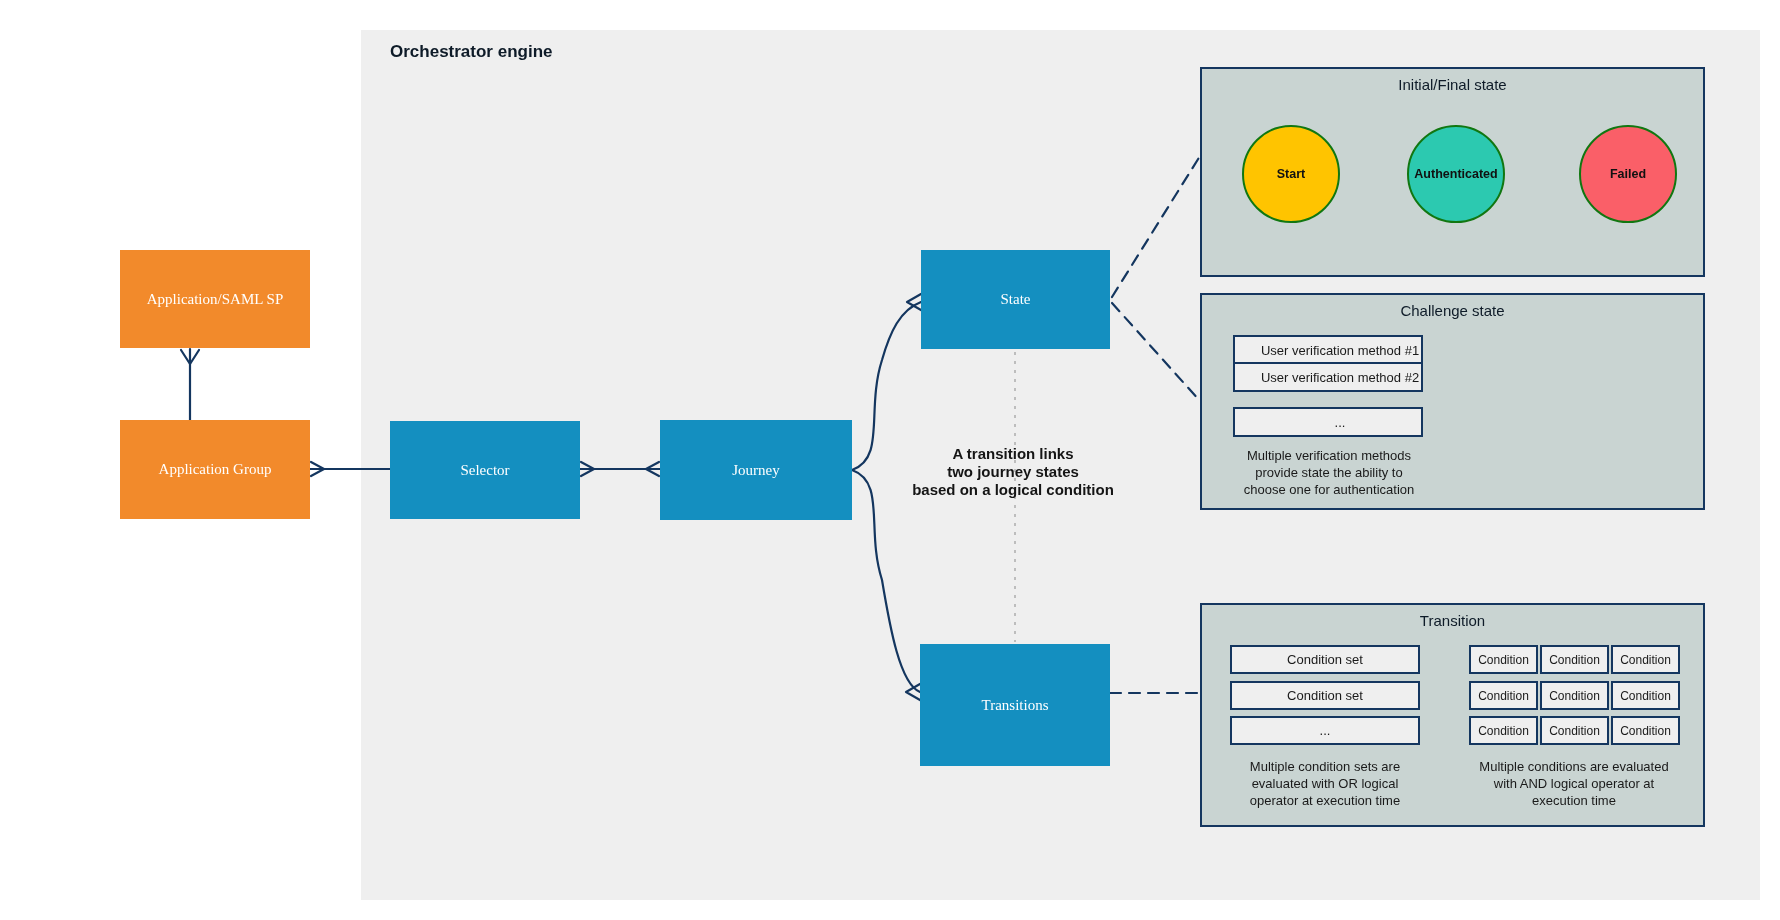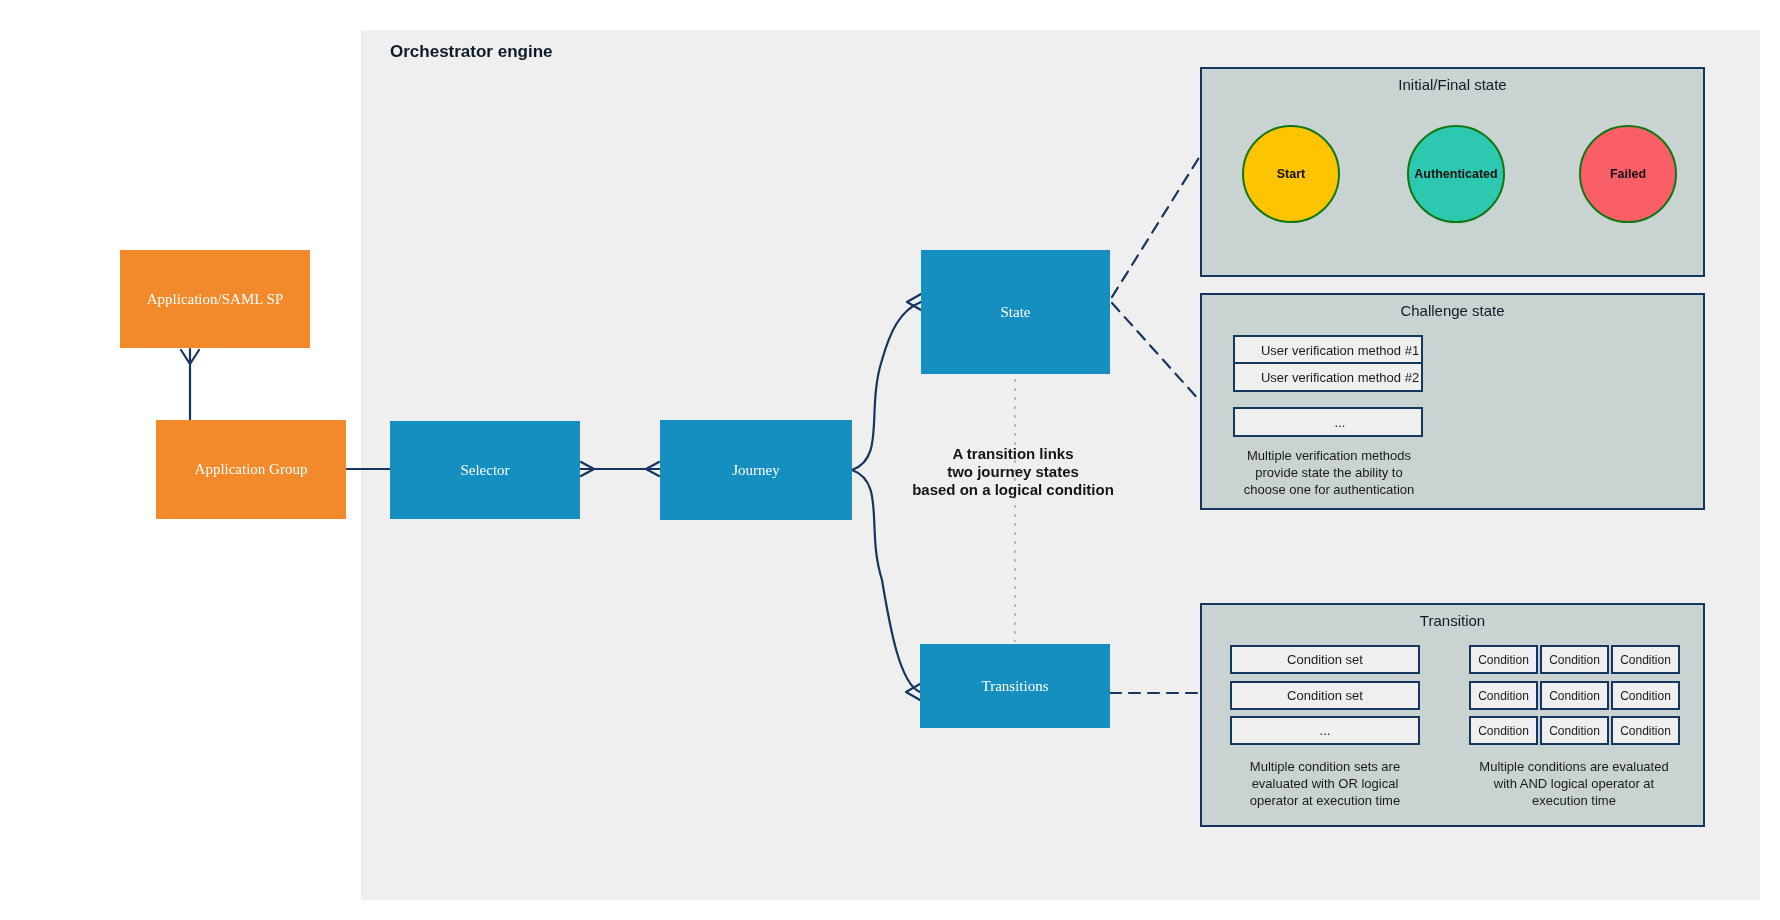--- a/index.html
+++ b/index.html
@@ -9,25 +9,25 @@
   }
   .canvas{position:absolute;left:361px;top:30px;width:1399px;height:870px;background:#efefef;}
   .engine-title{position:absolute;left:390px;top:42px;font-size:17px;font-weight:bold;color:#0e1b28;}
   svg.wires{position:absolute;left:0;top:0;width:1780px;height:920px;pointer-events:none;}
 
   .node{position:absolute;display:flex;align-items:center;justify-content:center;
         color:#ffffff;font-size:15px;text-align:center;font-family:Liberation Serif, serif;}
   .node.orange{background:#F28A2B;}
   .node.blue{background:#148FC0;}
   #n-app-saml{left:120px;top:250px;width:190px;height:98px;}
-  #n-app-group{left:120px;top:420px;width:190px;height:99px;margin-left:36px;}
+  #n-app-group{left:120px;top:420px;width:190px;height:99px;}
   #n-selector{left:390px;top:421px;width:190px;height:98px;}
   #n-journey{left:660px;top:420px;width:192px;height:100px;}
-  #n-state{left:921px;top:250px;width:189px;height:124px;}
-  #n-transitions{left:920px;top:644px;width:190px;height:84px;}
+  #n-state{left:921px;top:250px;width:189px;height:99px;}
+  #n-transitions{left:920px;top:644px;width:190px;height:122px;}
 
   .annotation{position:absolute;left:863px;top:445px;width:300px;text-align:center;
     font-size:15px;font-weight:bold;line-height:18px;white-space:pre-line;color:#151515;}
 
   .panel{position:absolute;left:1200px;width:505px;background:#C9D4D2;border:2px solid #14365F;box-sizing:border-box;}
   #p-initial{top:67px;height:210px;}
   #p-challenge{top:293px;height:217px;}
   #p-transition{top:603px;height:224px;}
   .panel-title{position:absolute;left:0;top:7px;width:100%;text-align:center;font-size:15px;font-weight:normal;color:#0e1b28;}
 

